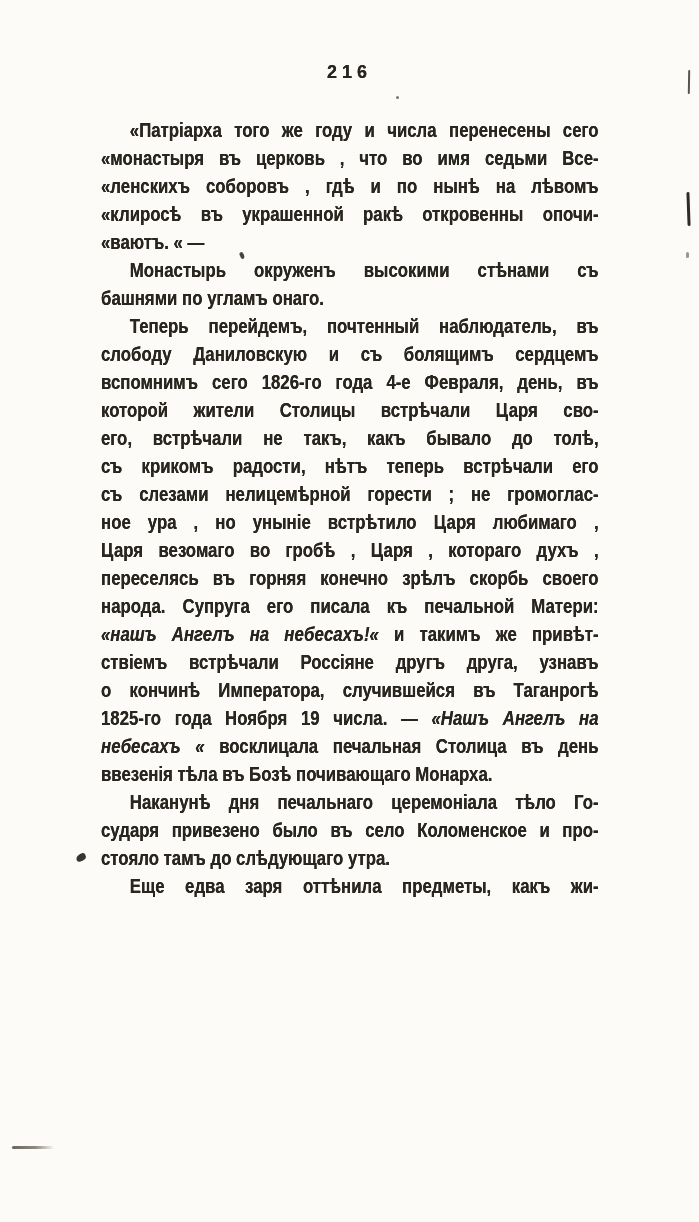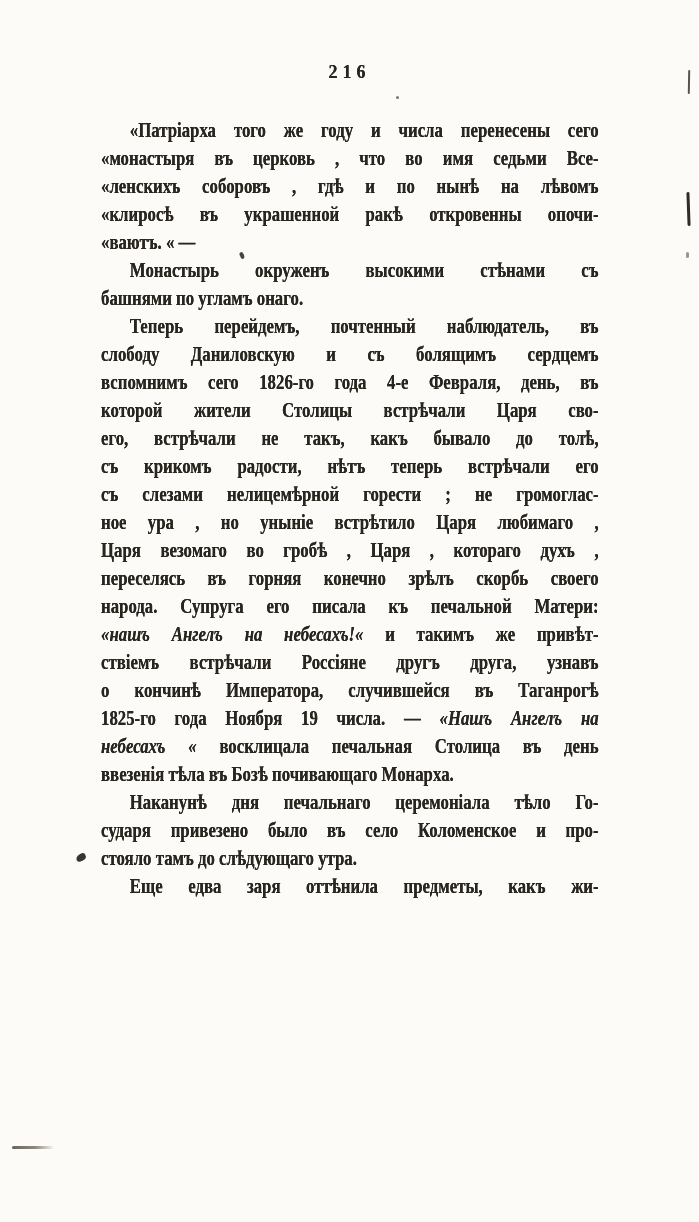--- a/index.html
+++ b/index.html
@@ -3,21 +3,21 @@
 <meta charset="utf-8">
 <style>
   html,body{margin:0;padding:0;}
   body{background:#e8e8e6;}
   .page{
     position:relative;
     width:699px;height:1222px;
     margin:0 auto;
     background:#fcfbf8;
     overflow:hidden;
-    font-family:Liberation Serif, serif;
+    font-family:Liberation Sans, sans-serif;
     color:#29251f;
   }
   .page-number{
     position:absolute;top:62px;left:0;width:699px;
     text-align:center;
     font-size:18px;font-weight:bold;letter-spacing:5px;
     text-shadow:0 0 0.6px currentColor;
   }
   .text-block{
     position:absolute;top:116px;left:101px;

